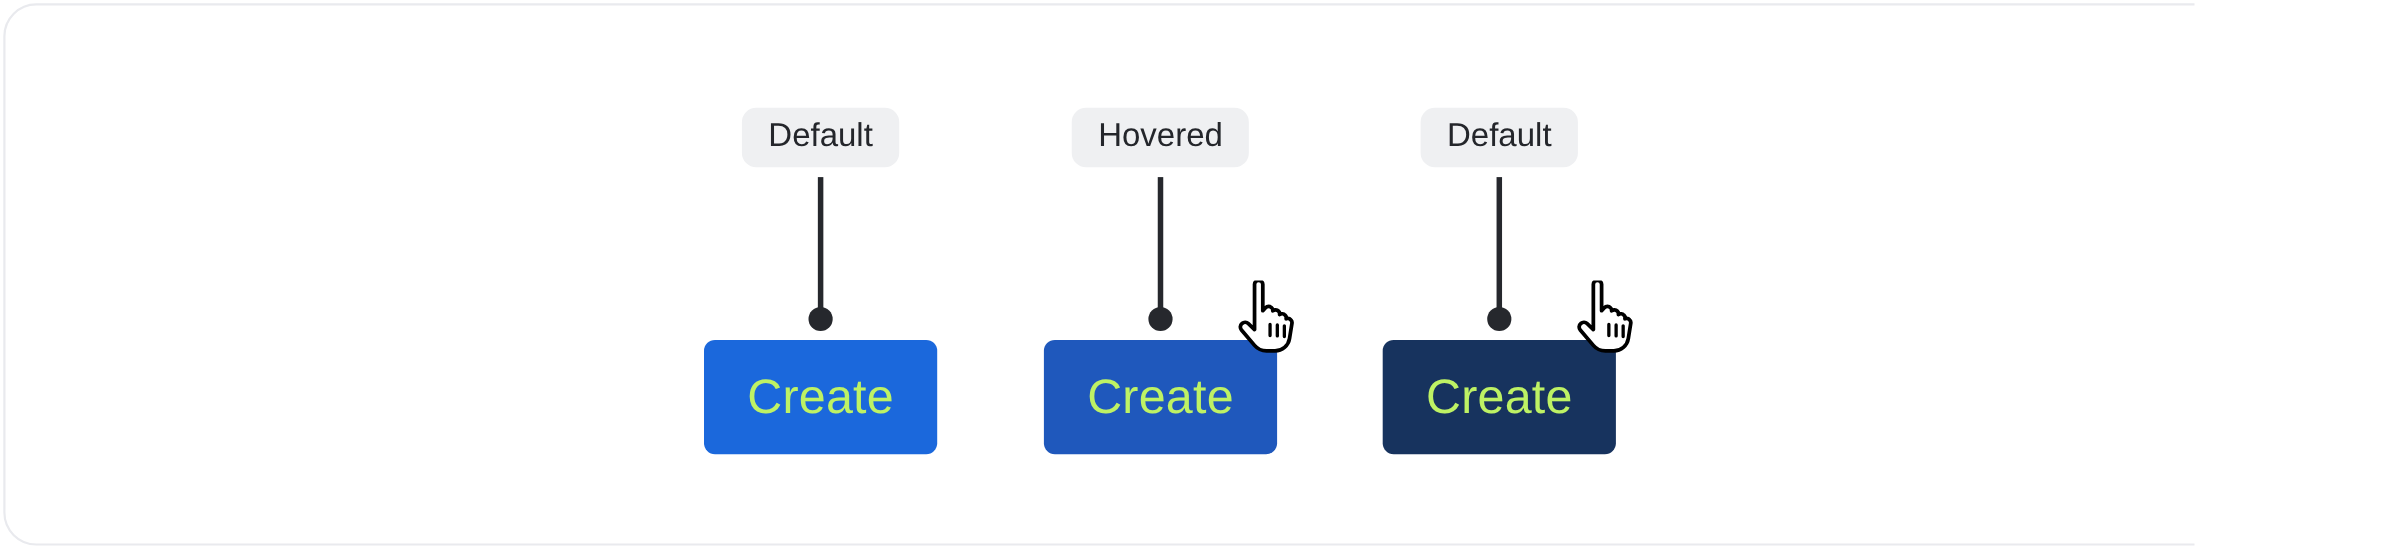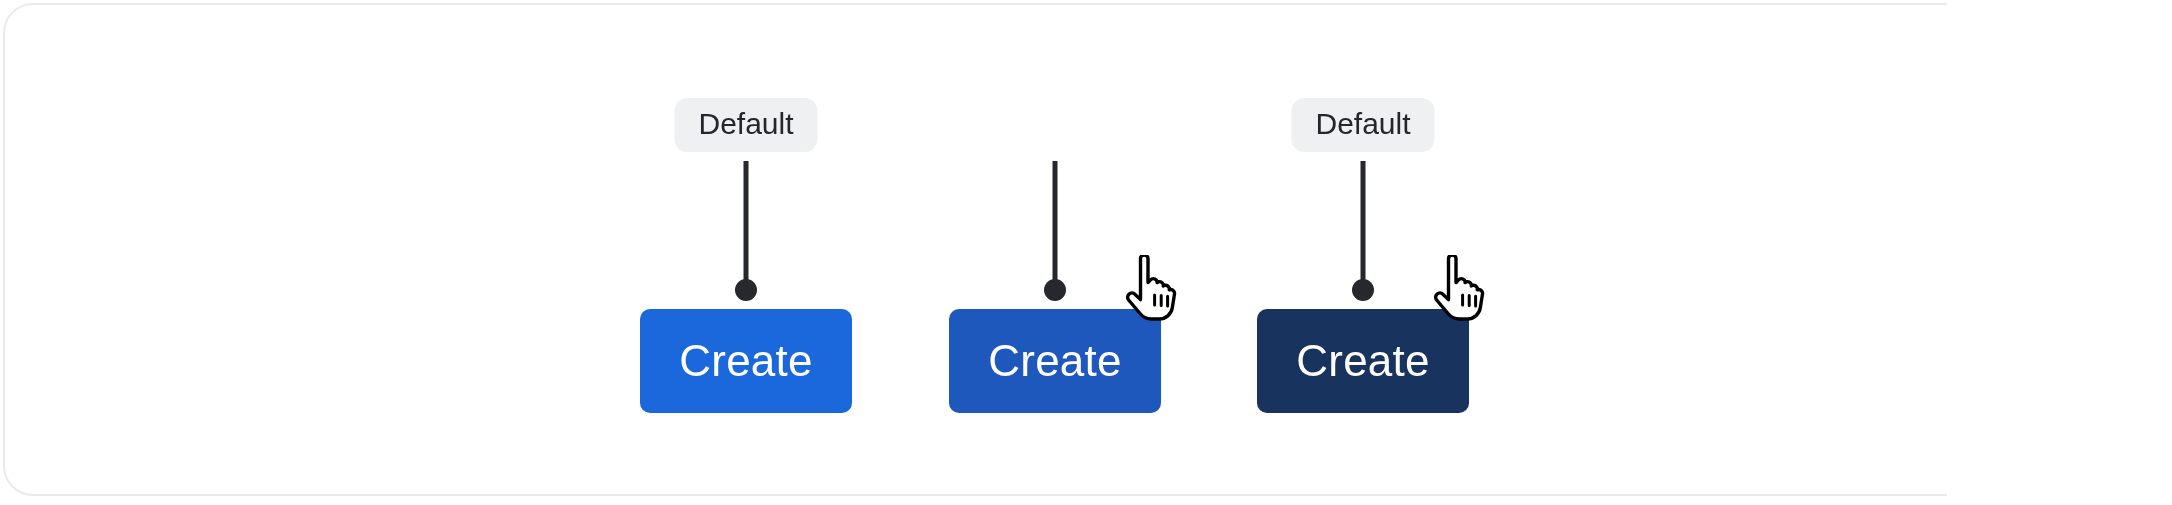--- a/index.html
+++ b/index.html
@@ -11,20 +11,21 @@
     font-family: "Liberation Sans", sans-serif;
     -webkit-font-smoothing: antialiased;
   }
 
   #canvas {
     position: relative;
     width: 1947px;
     height: 505px;
     overflow: hidden;
     background: #ffffff;
+    padding-left: 48px;
   }
 
   
   .card-frame {
     position: absolute;
     left: 3px;
     top: 3px;
     width: 2160px;
     height: 493px;
     background: #ffffff;
@@ -97,21 +98,21 @@
   
   .create-btn {
     position: absolute;
     top: 309px;
     left: 50%;
     transform: translateX(-50%);
     width: 212px;
     height: 104px;
     border: none;
     border-radius: 10px;
-    color: #ffffff;
+    color: #bef264;
     font-family: "Liberation Sans", sans-serif;
     font-size: 44px;
     line-height: 104px;
     text-align: center;
     padding: 0;
     cursor: pointer;
     box-sizing: border-box;
     letter-spacing: 0.2px;
   }
   .create-btn.state-default { background: #1b68dc; }
@@ -147,20 +148,21 @@
         <div class="connector-line"></div>
         <div class="connector-dot"></div>
       </div>
 
       <button class="create-btn state-default">Create</button>
 
     </div>
 
     <div class="state-group" style="left:875px;">
 
+      <div class="label-chip">Hovered</div>
 
       <div class="connector">
         <div class="connector-line"></div>
         <div class="connector-dot"></div>
       </div>
 
       <button class="create-btn state-hovered">Create</button>
 
       <div class="hand-cursor">
         <svg viewBox="0 0 58 66" xmlns="http://www.w3.org/2000/svg">

